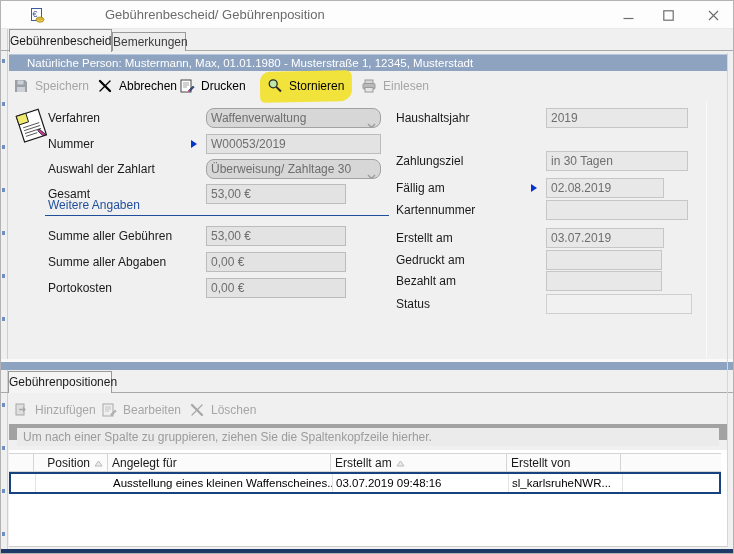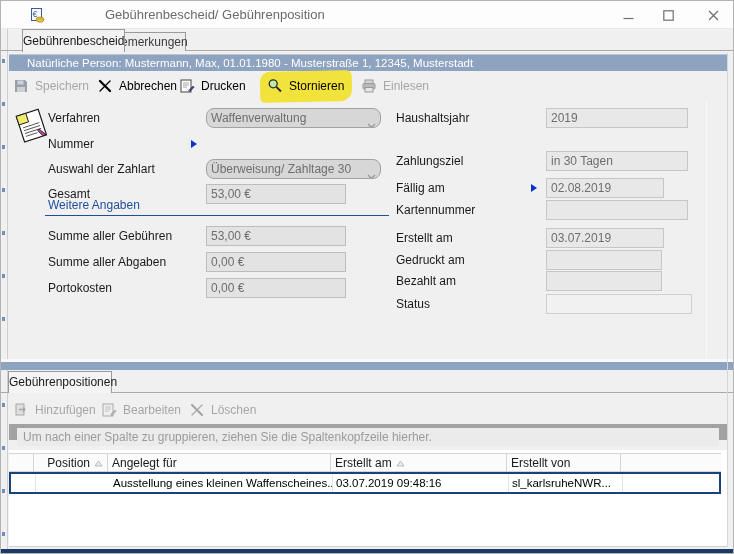--- a/index.html
+++ b/index.html
@@ -18,21 +18,21 @@
   .ctrl{position:absolute;top:0;height:28px;display:flex;align-items:center;justify-content:center;cursor:default;}
   .ctrl.min{left:608px;width:38px;} .ctrl.max{left:648px;width:38px;} .ctrl.close{left:690px;width:44px;}
   
   .left-strip{position:absolute;left:0;top:28px;width:7px;height:520px;background:#f0f0f0;border-right:1px solid #cfcfcf;}
   .left-strip::before{content:"";position:absolute;left:1px;top:30px;bottom:10px;width:3px;
      background:repeating-linear-gradient(to bottom,#6f8fc0 0 4px,transparent 4px 43px);}
   
   .tabline{position:absolute;left:0;top:49px;width:734px;height:1px;background:#a9a9a9;}
   .tab{position:absolute;font-size:12px;color:#1a1a1a;text-align:center;
        border:1px solid #9a9a9a;border-bottom:none;background:#f2f2f2;}
-  .tab.t1{left:21px;top:28px;width:103px;height:23px;line-height:22px;z-index:2;text-align:center;}
+  .tab.t1{left:8px;top:28px;width:103px;height:23px;line-height:22px;z-index:2;text-align:center;}
   .tab.t2{left:111px;top:31px;width:74px;height:19px;line-height:18px;background:#ededed;color:#3c3c3c;}
   
   .banner{position:absolute;left:8px;top:53px;width:718px;height:17px;background:var(--banner_bg);
           color:#fff;font-size:11.5px;line-height:17px;padding-left:18px;white-space:nowrap;overflow:hidden;
           border-top:1px solid #b9c5d8;}
   
   .tbtn{position:absolute;top:74px;height:22px;display:inline-flex;align-items:center;gap:6px;
         font-size:12px;color:#000;white-space:nowrap;}
   .tbtn .ic{width:16px;height:16px;flex:0 0 16px;position:relative;z-index:1;}
   .tbtn span{position:relative;z-index:1;}
@@ -180,20 +180,23 @@
     <span>Waffenverwaltung</span>
     <span class="chev">
       <svg width="9" height="6" viewBox="0 0 9 6">
           <path d="M1 1 L4.5 4.5 L8 1" fill="none" stroke="#9b9b9b" stroke-width="1.4"></path>
         </svg>
     </span>
   </div>
 
   <span class="lbl" style="left:47px;top:136px">Nummer</span>
   <span class="blue-arrow" style="left:190px;top:139px"></span>
+  <div class="fld" style="left:205px;top:133px;width:175px">
+    <span>W00053/2019</span>
+  </div>
 
   <span class="lbl" style="left:47px;top:161px">Auswahl der Zahlart</span>
   <div class="fld dd" style="left:205px;top:158px;width:175px">
     <span>Überweisung/ Zahltage 30</span>
     <span class="chev">
       <svg width="9" height="6" viewBox="0 0 9 6">
           <path d="M1 1 L4.5 4.5 L8 1" fill="none" stroke="#9b9b9b" stroke-width="1.4"></path>
         </svg>
     </span>
   </div>

